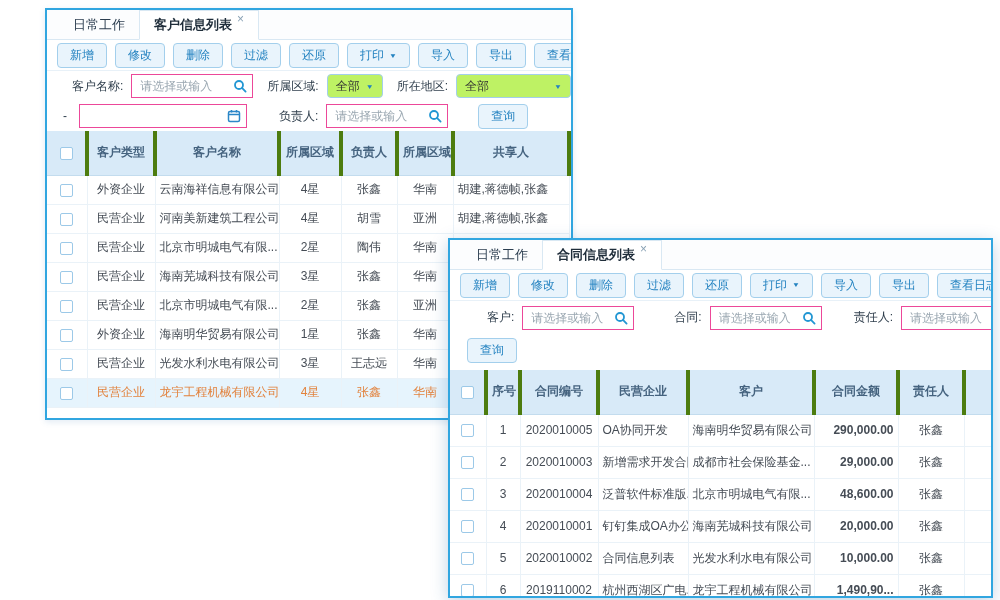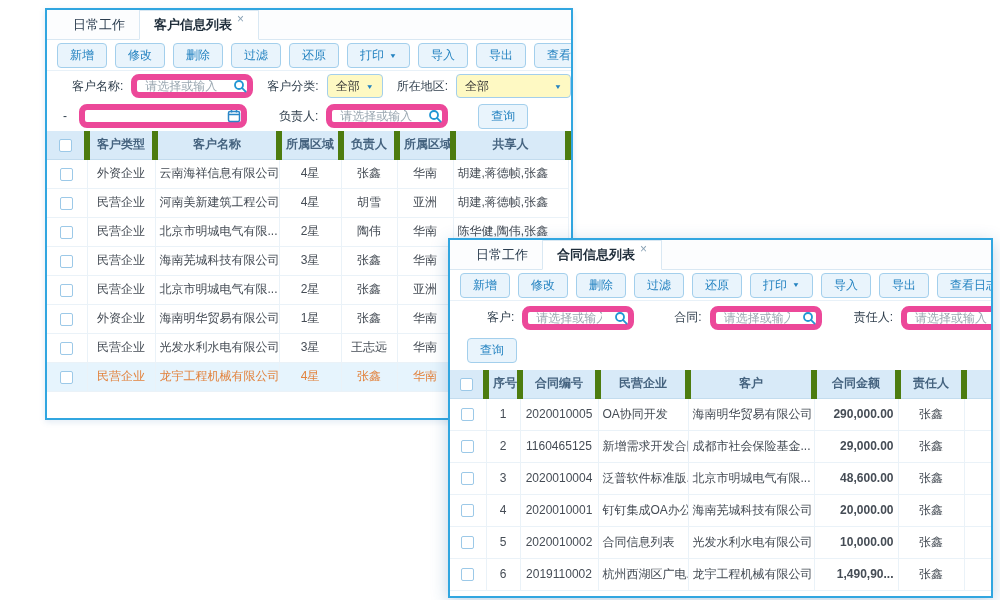--- a/index.html
+++ b/index.html
@@ -18,30 +18,30 @@
   .tab-close { font-size:12px; font-weight:normal; color:#8aa2b5; margin-left:5px; position:relative; top:-6px; }
 
   .toolbar { display:flex; align-items:center; height:31px; padding:0 10px; gap:8px; border-bottom:1px solid #e8f1f8; }
   .tb-btn { height:25px; padding:0 12px; background:#e9f4fc; border:1px solid #a3cfec; border-radius:4px;
             color:#2382c0; font-size:12px; font-family:inherit; display:inline-flex; align-items:center; cursor:pointer; white-space:nowrap; }
   .caret { font-size:8px; margin-left:5px; transform:scaleY(.8); color:#2382c0; }
 
   .filters-row { display:flex; align-items:center; height:30px; white-space:nowrap; }
   .f-label { color:#2f3e4c; }
   .f-wrap { position:relative; display:inline-flex; align-items:center; }
-  .f-input { height:24px; border:6px solid #ec4899; border-radius:8px; font-size:12px; font-family:inherit;
+  .f-input { height:24px; border:1px solid #ec4899; border-radius:0; font-size:12px; font-family:inherit;
              padding:0 26px 0 8px; color:#333; outline:none; }
   .f-input::placeholder { color:#9aa7b1; }
   .icon-btn { position:absolute; right:6px; top:50%; transform:translateY(-50%); display:flex; cursor:pointer; }
-  .f-select { height:24px; border:1px solid #a3cfec; border-radius:4px; background:#fef9c3; display:inline-flex;
+  .f-select { height:24px; border:1px solid #a3cfec; border-radius:4px; background:#bef264; display:inline-flex;
               align-items:center; justify-content:space-between; padding:0 8px; color:#333; cursor:pointer; }
 
   table.grid { border-collapse:collapse; table-layout:fixed; font-size:12px; }
-  .grid th { background:#d8eaf8; color:#45637f; font-weight:bold; height:28px; padding:0 4px;
-             border-right:6px solid #4d7c0f; border-bottom:1px solid #c3dcee; overflow:hidden; white-space:nowrap; }
+  .grid th { background:#d8eaf8; color:#45637f; font-weight:bold; height:44px; padding:0 4px;
+             border-right:4px solid #4d7c0f; border-bottom:1px solid #c3dcee; overflow:hidden; white-space:nowrap; }
   .grid td { height:29px; padding:0 4px; border-right:1px solid #eaf2f8; border-bottom:1px solid #eaf2f8;
              color:#454c55; overflow:hidden; white-space:nowrap; }
   #panel-contract .grid td { height:32px; }
   .c-left { text-align:left; padding:0 8px; }
   .c-center { text-align:center; }
   .c-right { text-align:right; padding-right:10px;font-weight:bold; }
   .link { color:#3f9edd; cursor:pointer; }
   tr.selected td { background:#e6f4fd; color:#e2823d; }
   tr.selected td.link { color:#e2823d; }
   .checkbox { display:inline-block; width:13px; height:13px; border:1px solid #9cc9e8; border-radius:2px;
@@ -119,21 +119,21 @@
     <span class="f-label" style="margin-left:25px">客户名称:</span>
     <span class="f-wrap" style="margin-left:8px">
       <input class="f-input" style="width: 122px;" placeholder="请选择或输入">
       <span class="icon-btn">
         <svg width="14" height="14" viewBox="0 0 14 14">
             <circle cx="6" cy="6" r="4" fill="none" stroke="#2196d3" stroke-width="1.8"></circle>
             <line x1="9.2" y1="9.2" x2="12.6" y2="12.6" stroke="#2196d3" stroke-width="1.8" stroke-linecap="round"></line>
           </svg>
       </span>
     </span>
-    <span class="f-label" style="margin-left:14px">客户分类:</span>
+    <span class="f-label" style="margin-left:14px">所属区域:</span>
     <span class="f-select" style="margin-left:8px;width:115px">
       <span>全部</span>
       <span class="caret">▼</span>
     </span>
     <span class="f-label" style="margin-left:14px">所在地区:</span>
     <span class="f-select" style="margin-left:8px;width:115px;flex:none">
       <span>全部</span>
       <span class="caret">▼</span>
     </span>
   </div>
@@ -401,21 +401,21 @@
           <td class="c-left link">OA协同开发</td>
           <td class="c-left link">海南明华贸易有限公司</td>
           <td class="c-right">290,000.00</td>
           <td class="c-center">张鑫</td>
           <td></td>
         </tr>
 
         <tr>
           <td class="c-center"><span class="checkbox"></span></td>
           <td class="c-center">2</td>
-          <td class="c-center link">1160465125</td>
+          <td class="c-center link">2020010003</td>
           <td class="c-left link">新增需求开发合同</td>
           <td class="c-left link">成都市社会保险基金...</td>
           <td class="c-right">29,000.00</td>
           <td class="c-center">张鑫</td>
           <td></td>
         </tr>
 
         <tr>
           <td class="c-center"><span class="checkbox"></span></td>
           <td class="c-center">3</td>

